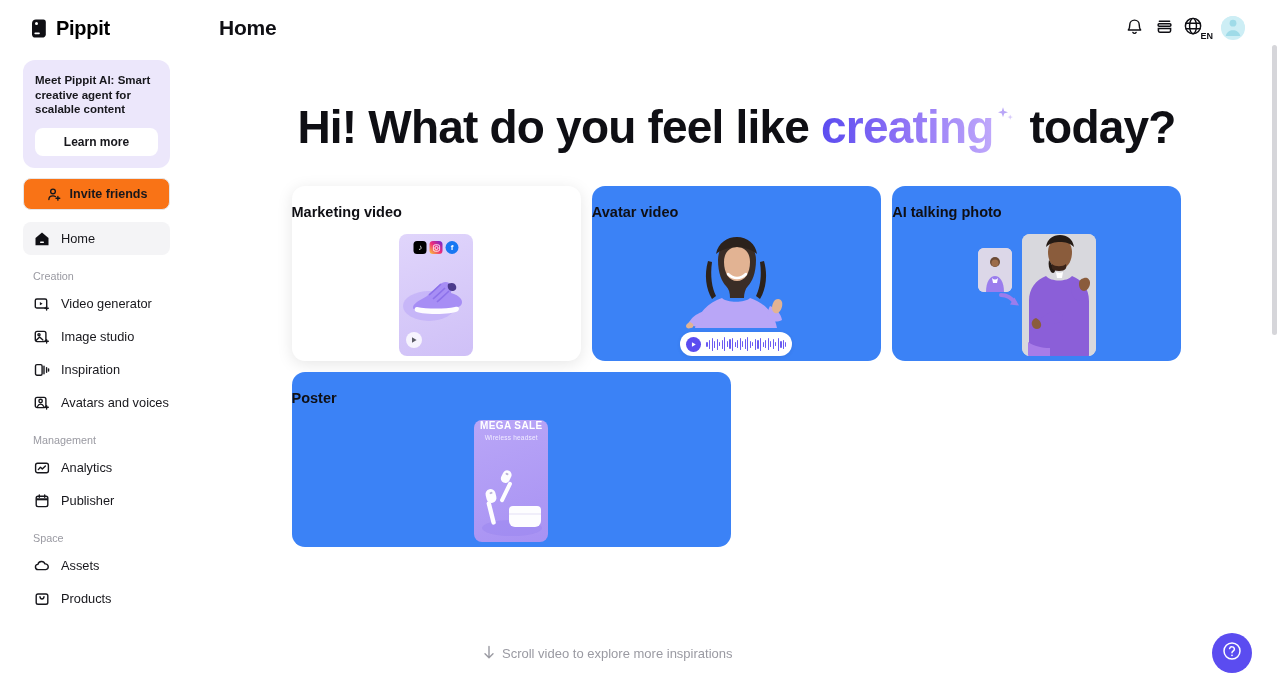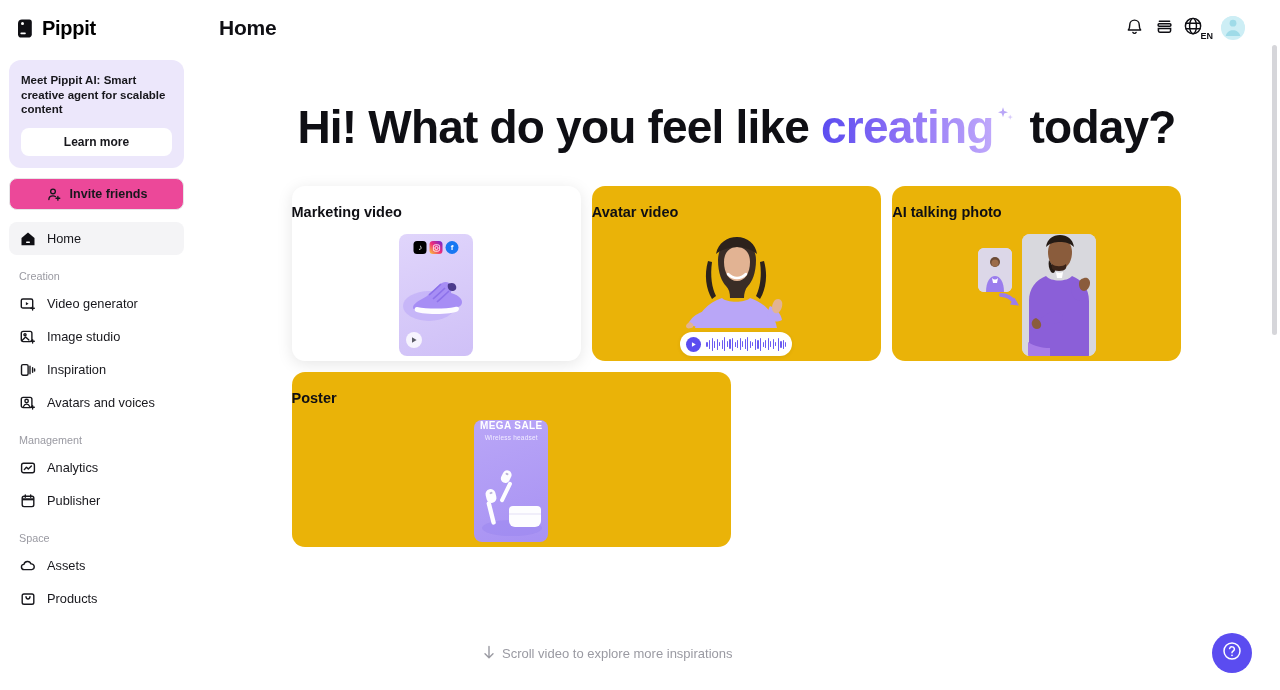--- a/index.html
+++ b/index.html
@@ -8,41 +8,41 @@
     background: #ffffff;
     font-family: "Liberation Sans", sans-serif;
     overflow: hidden;
     color: #0f0f14;
   }
   .app { position: relative; width: 1280px; height: 690px; display: flex; }
 
   
   .sidebar {
     width: 193px; height: 690px; flex: 0 0 193px;
-    background: #ffffff; padding: 0 9px;
+    background: #ffffff; padding: 0 23px;
     display: flex; flex-direction: column;
   }
   .logo-row { height: 56px; display: flex; align-items: center; gap: 7px; padding-left: 7px; }
   .logo-mark { width: 19px; height: 21px; position: relative; }
   .logo-text { font-size: 20px; font-weight: bold; letter-spacing: -0.3px; color: #000; }
 
   .promo {
     background: #ece7fb; border-radius: 12px; padding: 13px 12px 12px 12px;
     margin-top: 4px;
   }
   .promo-text { font-size: 11.5px; font-weight: bold; line-height: 1.28; color: #17171c; }
   .promo-btn {
     margin-top: 11px; width: 100%; height: 28px; background: #ffffff;
     border: none; border-radius: 8px; font-size: 12px; font-weight: bold;
     color: #17171c; font-family: inherit; cursor: pointer;
     display: flex; align-items: center; justify-content: center;
   }
 
   .invite {
-    margin-top: 10px; width: 100%; height: 32px; background: #ec4899;
+    margin-top: 10px; width: 100%; height: 32px; background: #f97316;
     border: 1px solid #e6e6e8; border-radius: 8px;
     display: flex; align-items: center; justify-content: center; gap: 7px;
     font-size: 12.5px; font-weight: bold; color: #17171c; cursor: pointer;
   }
 
   .nav { margin-top: 12px; display: flex; flex-direction: column; }
   .nav-item {
     height: 33px; display: flex; align-items: center; gap: 11px;
     padding: 0 10px; border-radius: 8px; cursor: pointer;
     font-size: 12.8px; color: #17171c;
@@ -83,21 +83,21 @@
     background: linear-gradient(90deg, #5b4cf0 0%, #8b6ff5 45%, #c0a9fb 100%);
     -webkit-background-clip: text; background-clip: text; color: transparent;
   }
   .sparkle { display: inline-block; vertical-align: 0.34em; margin: 0 2px 0 0; }
 
   
   .grid { margin: 32px auto 0; width: 890px; }
   .row { display: flex; gap: 11px; }
   .row + .row { margin-top: 11px; }
   .card {
-    background: #eab308; border-radius: 13px; height: 175px;
+    background: #3b82f6; border-radius: 13px; height: 175px;
     flex: 1; position: relative; cursor: pointer; overflow: hidden;
   }
   .card.hover { background: #ffffff; box-shadow: 0 3px 16px rgba(0,0,0,0.10); }
   .card-title {
     font-size: 14.5px; font-weight: bold;
     color: #0f0f14; padding-top: 18px;
   }
   .thumb-wrap { position: absolute; left: 0; right: 0; bottom: 0; top: 44px; display: flex; align-items: center; justify-content: center; }
 
   

